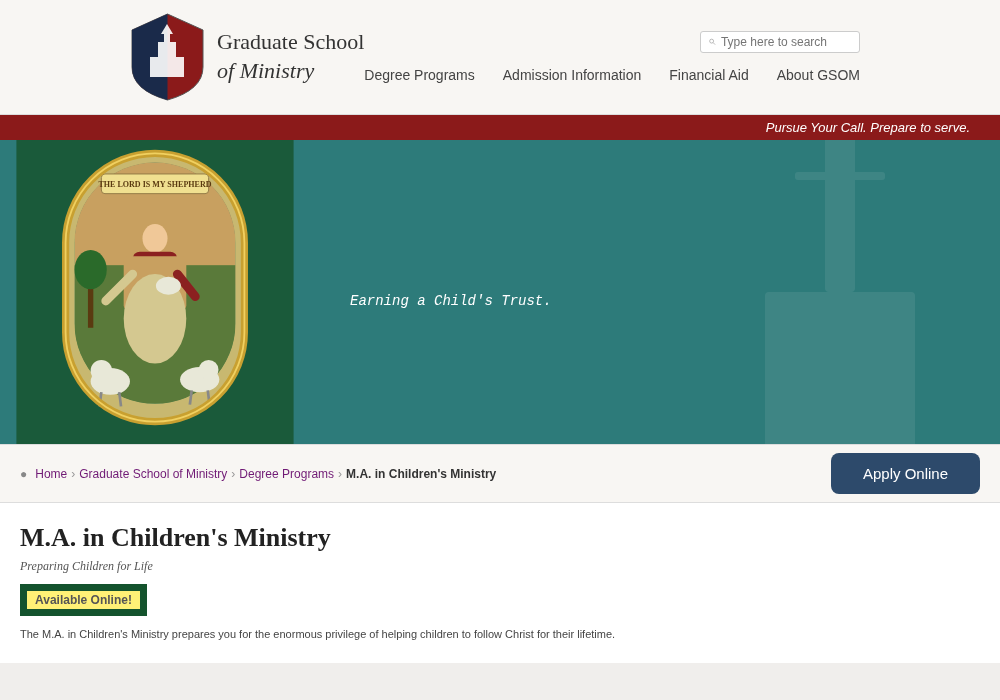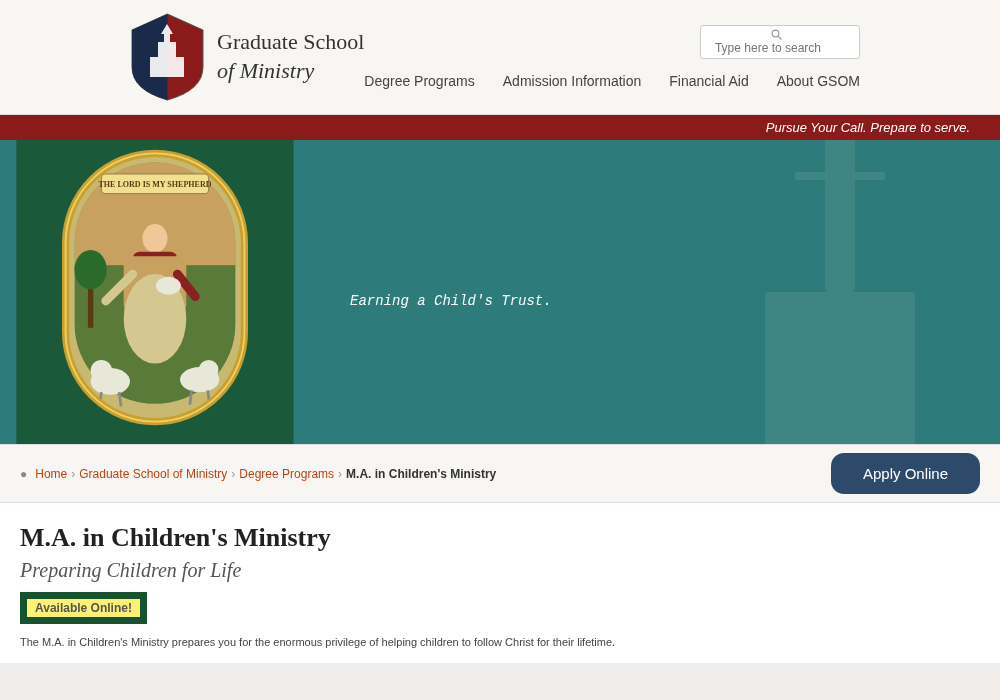--- a/index.html
+++ b/index.html
@@ -46,21 +46,20 @@
       gap: 14px;
     }
     .search-bar {
       display: flex;
       align-items: center;
       border: 1px solid #ccc;
       border-radius: 3px;
       padding: 3px 8px;
       background: #fff;
       width: 160px;
-      flex-direction: column;
     }
     .search-bar input {
       border: none;
       outline: none;
       font-size: 12px;
       color: #999;
       width: 130px;
       background: transparent;
       font-family: Arial, sans-serif;
     }
@@ -164,40 +163,40 @@
       gap: 4px;
       font-family: Arial, sans-serif;
       font-size: 12px;
       color: #555;
     }
     .breadcrumb-pin {
       color: #888;
       margin-right: 4px;
     }
     .breadcrumb a {
-      color: #c2410c;
+      color: #701a75;
       text-decoration: none;
       font-size: 12px;
     }
     .breadcrumb .separator {
       color: #999;
     }
     .breadcrumb .current {
       color: #333;
       font-weight: bold;
     }
     .apply-btn {
       background: #2d4a6b;
       color: #fff;
       padding: 12px 32px;
       font-family: Arial, sans-serif;
       font-size: 15px;
       border: none;
       cursor: pointer;
-      border-radius: 13px;
+      border-radius: 8px;
     }
 
     
     .content-area {
       display: flex;
       padding: 20px 20px 0 20px;
       gap: 30px;
       background: #fff;
       min-height: 160px;
     }
@@ -205,21 +204,21 @@
       flex: 1;
     }
     .page-title {
       font-family: Georgia, serif;
       font-size: 26px;
       color: #222;
       margin-bottom: 6px;
     }
     .page-subtitle {
       font-family: Georgia, serif;
-      font-size: 20px;
+      font-size: 12px;
       color: #555;
       font-style: italic;
       margin-bottom: 10px;
     }
     .available-badge {
       display: inline-block;
       background: #fff176;
       border: 7px solid #14532d;
       color: #555;
       font-size: 12px;

